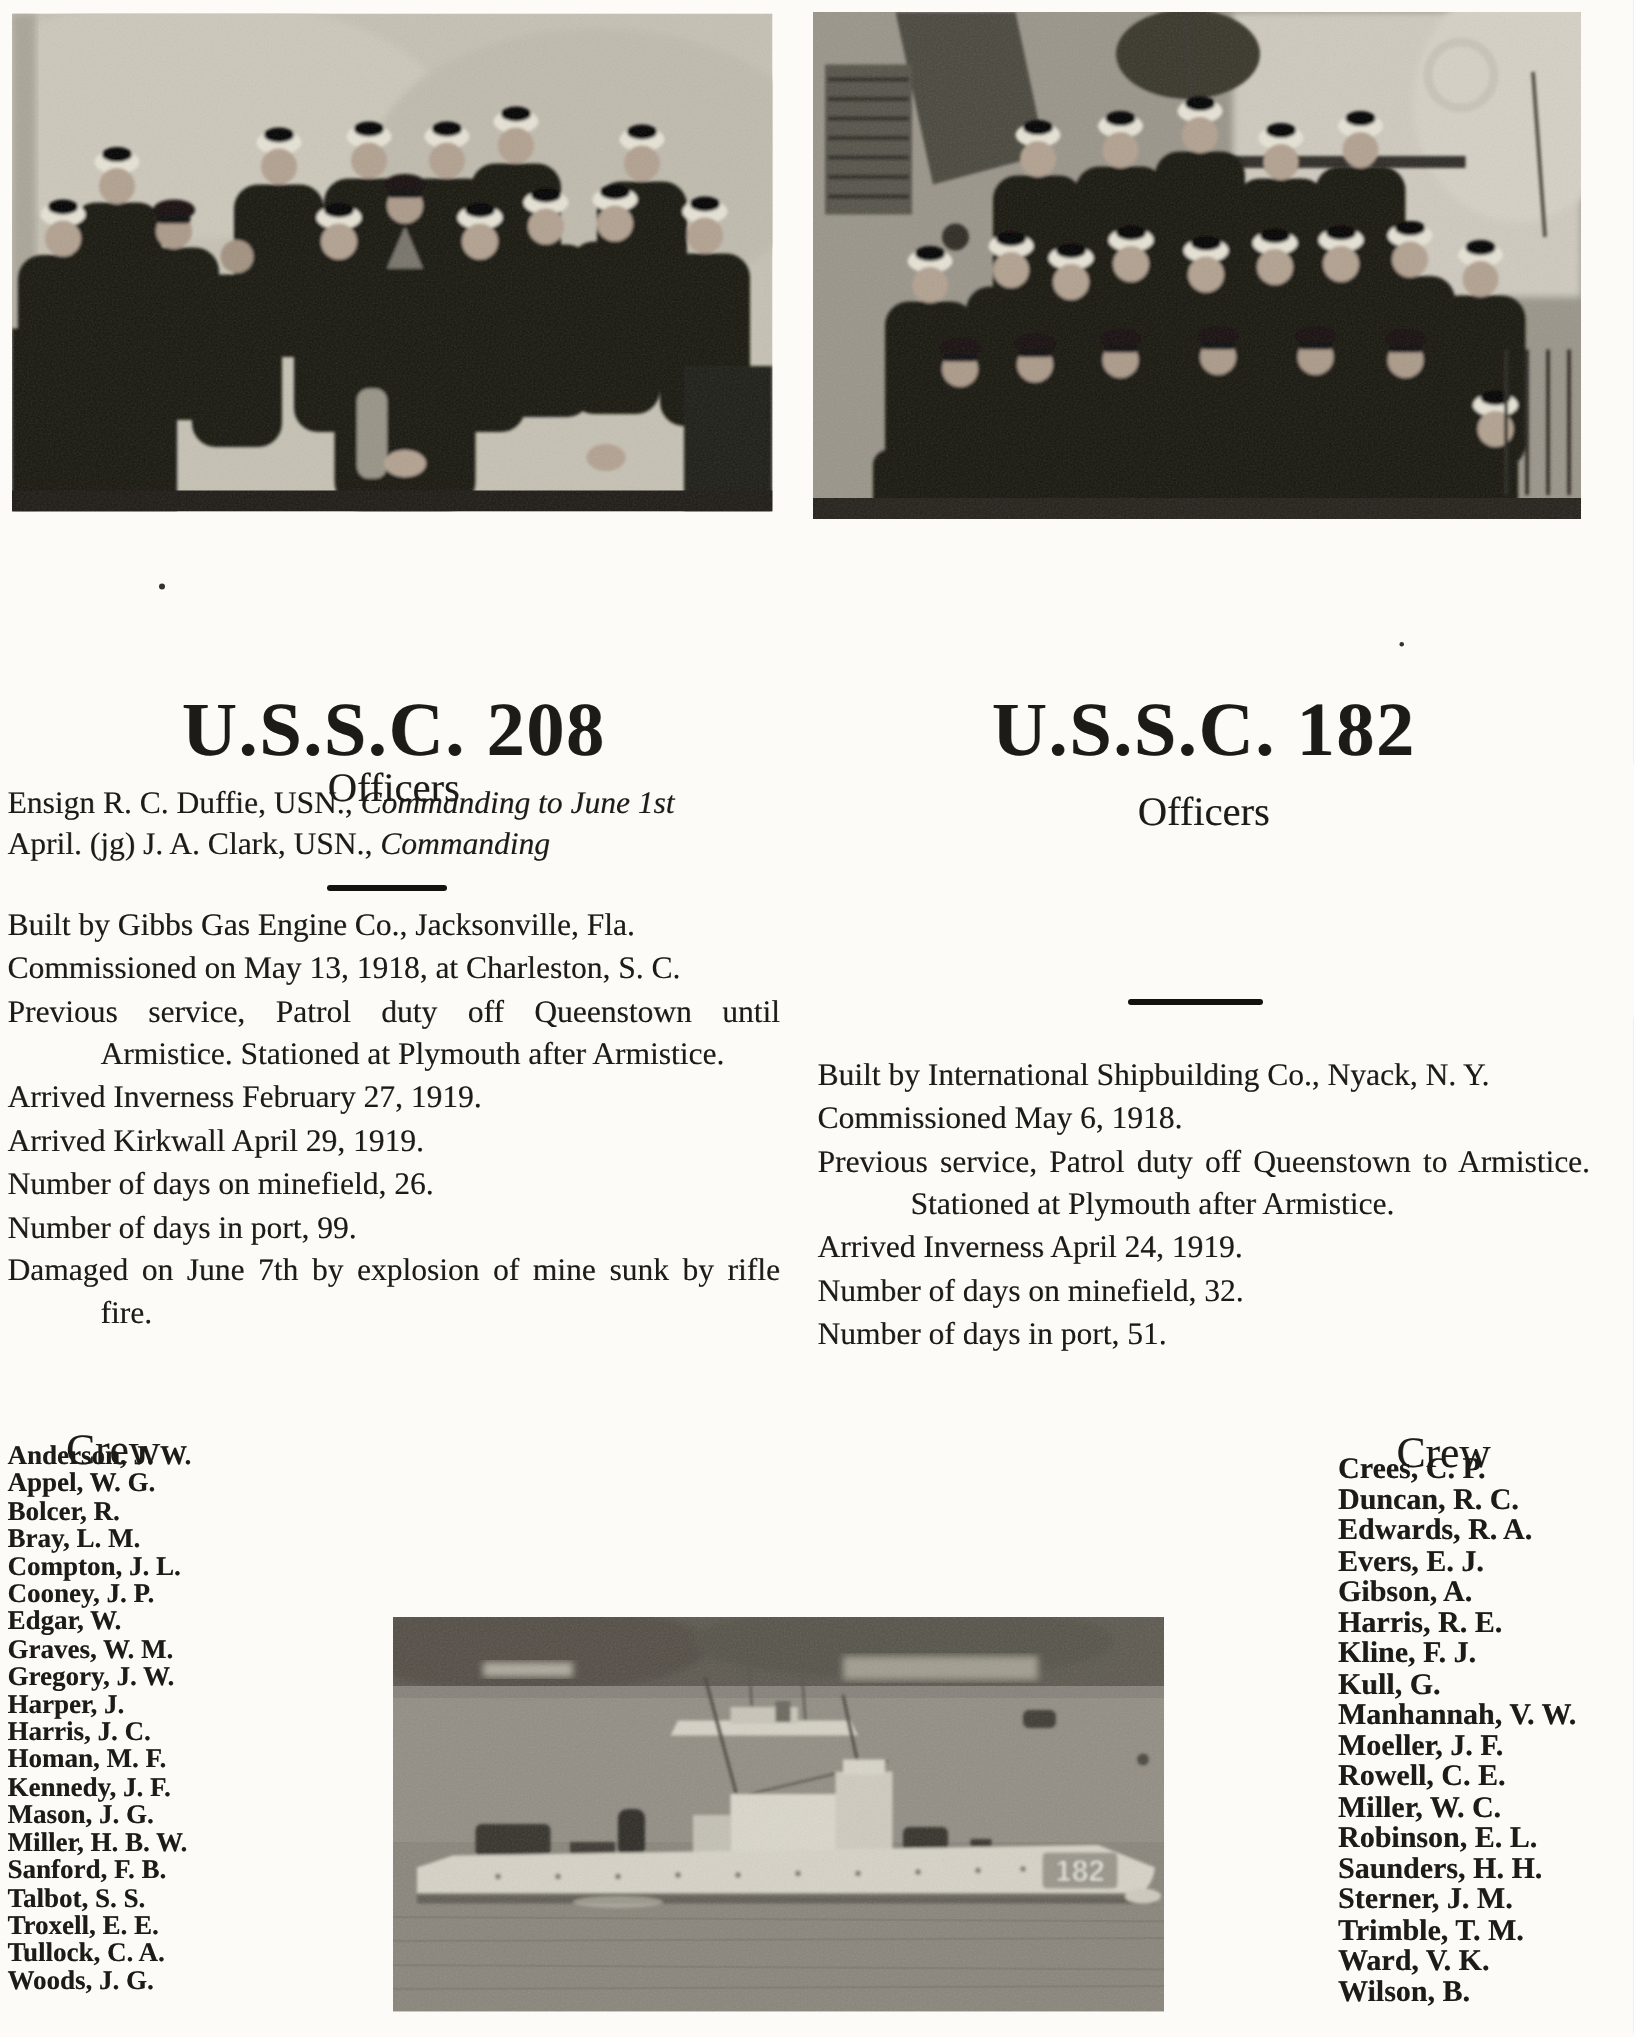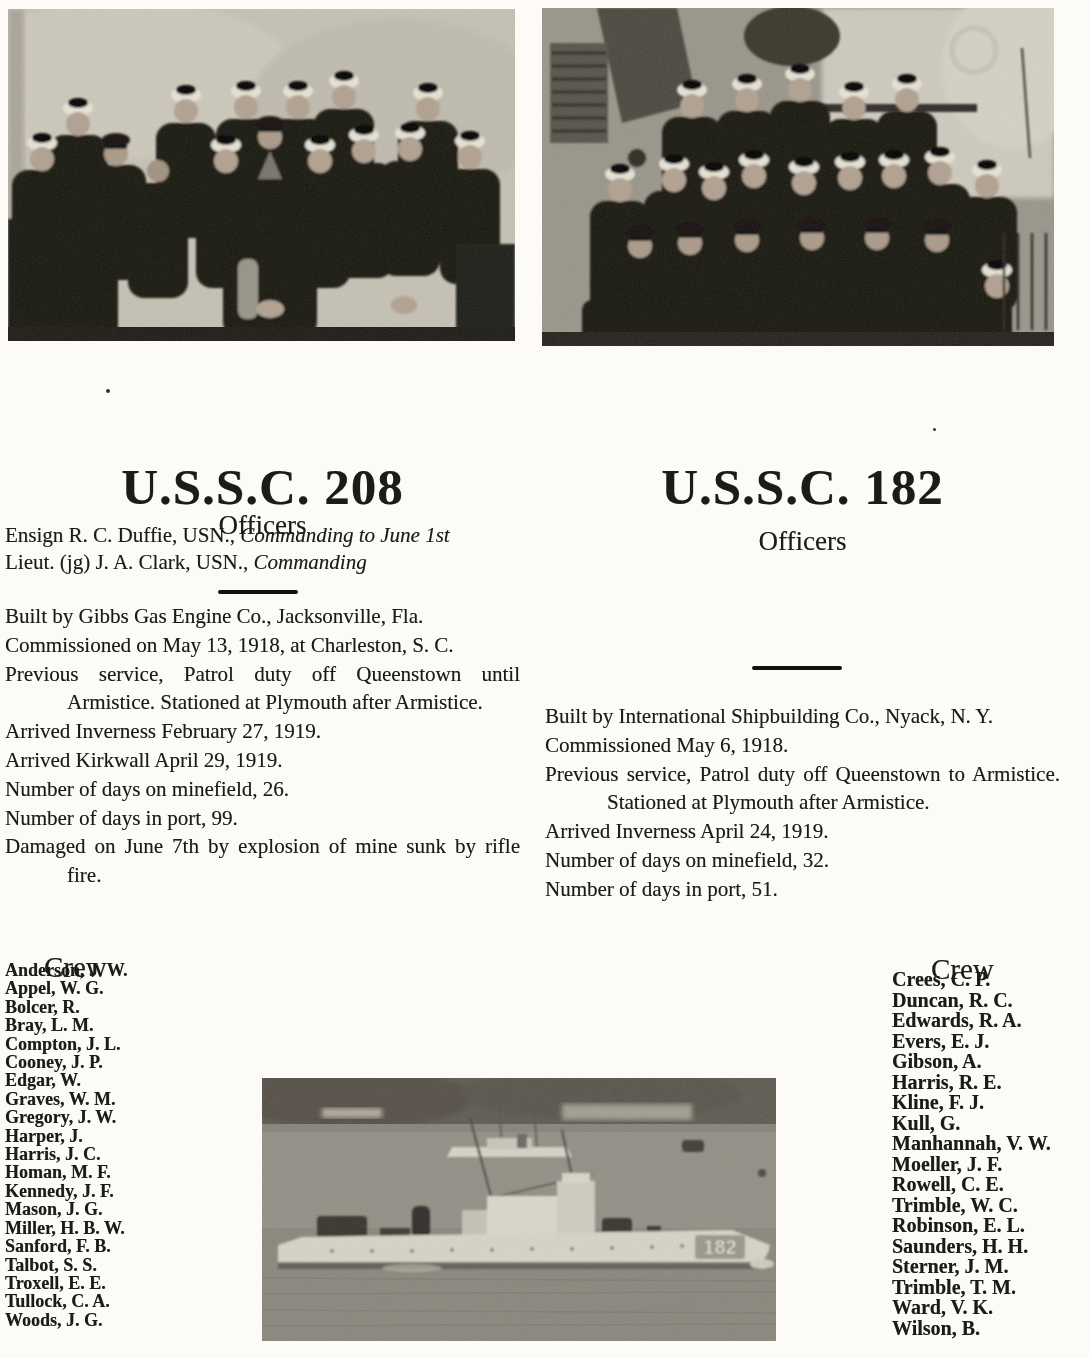--- a/index.html
+++ b/index.html
@@ -220,21 +220,21 @@
     </svg>
   </figure>
 
   <span class="dot dot1"></span>
   <span class="dot dot2"></span>
 
   <h1 class="abs ship-title t-left">U.S.S.C. 208</h1>
   <h2 class="abs officers-h oh-left">Officers</h2>
   <div class="abs officers of-left">
     <p class="officer"><span>Ensign R. C. Duffie, USN.,</span> <i>Commanding to June 1st</i></p>
-    <p class="officer"><span>Lieut. (jg) J. A. Clark, USN.,</span> <i>Commanding</i></p>
+    <p class="officer"><span>April. (jg) J. A. Clark, USN.,</span> <i>Commanding</i></p>
   </div>
   <div class="abs rule rule-left"></div>
   <div class="abs details d-left">
       <p>Built by Gibbs Gas Engine Co., Jacksonville, Fla.</p>
       <p>Commissioned on May 13, 1918, at Charleston, S. C.</p>
       <p>Previous service, Patrol duty off Queenstown until Armistice. Stationed at Plymouth after Armistice.</p>
       <p>Arrived Inverness February 27, 1919.</p>
       <p>Arrived Kirkwall April 29, 1919.</p>
       <p>Number of days on minefield, 26.</p>
       <p>Number of days in port, 99.</p>
@@ -281,21 +281,21 @@
       <li>Duncan, R. C.</li>
       <li>Edwards, R. A.</li>
       <li>Evers, E. J.</li>
       <li>Gibson, A.</li>
       <li>Harris, R. E.</li>
       <li>Kline, F. J.</li>
       <li>Kull, G.</li>
       <li>Manhannah, V. W.</li>
       <li>Moeller, J. F.</li>
       <li>Rowell, C. E.</li>
-      <li>Trimble, W. C.</li>
+      <li>Miller, W. C.</li>
       <li>Robinson, E. L.</li>
       <li>Saunders, H. H.</li>
       <li>Sterner, J. M.</li>
       <li>Trimble, T. M.</li>
       <li>Ward, V. K.</li>
       <li>Wilson, B.</li>
     </ul>
 
   <figure class="photo photo3">
     <svg viewBox="0 0 514 263" preserveAspectRatio="none">

